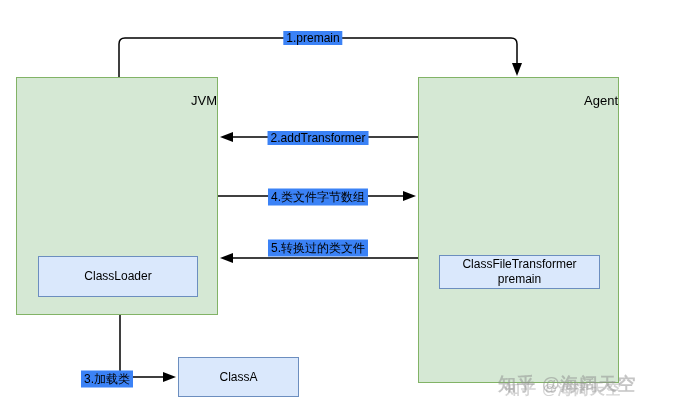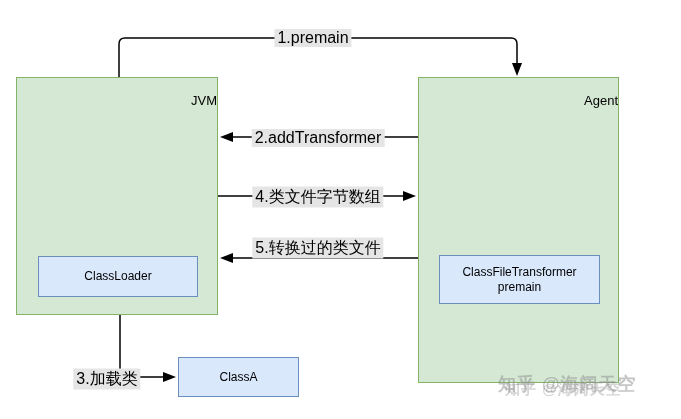--- a/index.html
+++ b/index.html
@@ -11,21 +11,21 @@
   .box{position:absolute;box-sizing:border-box;border:1px solid #000;}
   .box.green{background:#d5e8d4;border-color:#82b366;}
   .box.blue{
     background:#dae8fc;border-color:#6c8ebf;
     display:flex;flex-direction:column;align-items:center;justify-content:center;
     text-align:center;font-size:12px;line-height:1.25;
   }
   .box-title{text-align:right;margin-top:15px;font-size:13px;}
   .arrow-label{
     position:absolute;transform:translate(-50%,-50%);
-    background:#e5e5e5;padding:0 3px;font-size:16px;white-space:nowrap;
+    background:#3b82f6;padding:0 3px;font-size:12px;white-space:nowrap;
   }
   .watermark{
     position:absolute;left:498px;top:372px;width:180px;height:42px;
     pointer-events:none;
   }
   .watermark span{
     position:absolute;left:0;top:0;white-space:nowrap;
     font-size:18px;font-weight:bold;letter-spacing:1px;
     color:rgba(140,140,140,0.50);
   }
@@ -71,21 +71,21 @@
   </div>
 
   <div class="box green" style="left:418px;top:77px;width:201px;height:306px;">
     <div class="box-title">Agent</div>
   </div>
 
   <div class="box blue" style="left:38px;top:256px;width:160px;height:41px;">
     <span>ClassLoader</span>
   </div>
 
-  <div class="box blue" style="left:439px;top:255px;width:161px;height:49px;">
+  <div class="box blue" style="left:439px;top:255px;width:161px;height:34px;">
     <span>ClassFileTransformer</span>
     <span>premain</span>
   </div>
 
   <div class="box blue" style="left:178px;top:357px;width:121px;height:40px;">
     <span>ClassA</span>
   </div>
 
   <div class="arrow-label" style="left:313px;top:38px;">1.premain</div>
   <div class="arrow-label" style="left:318px;top:138px;">2.addTransformer</div>

